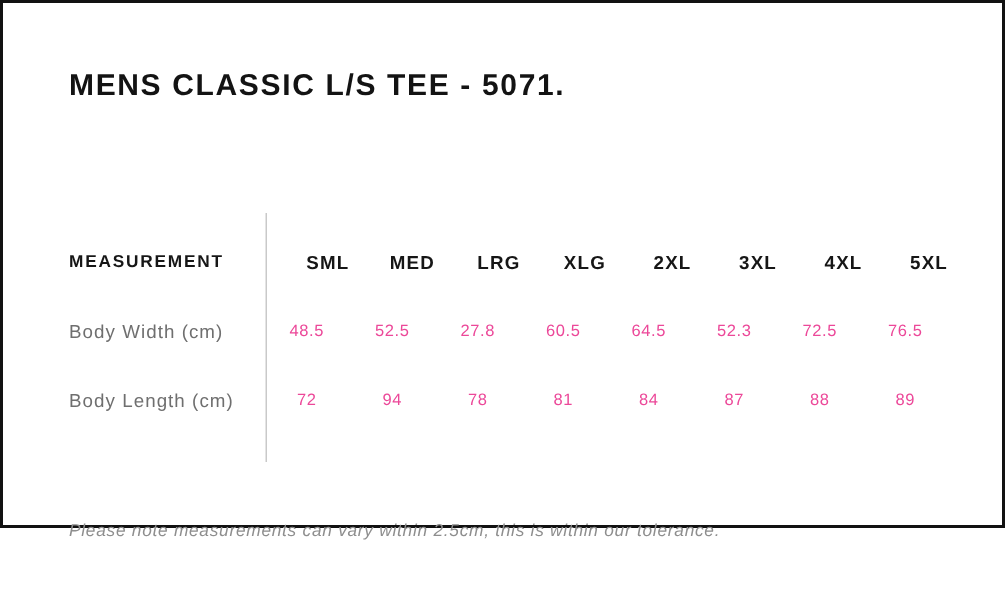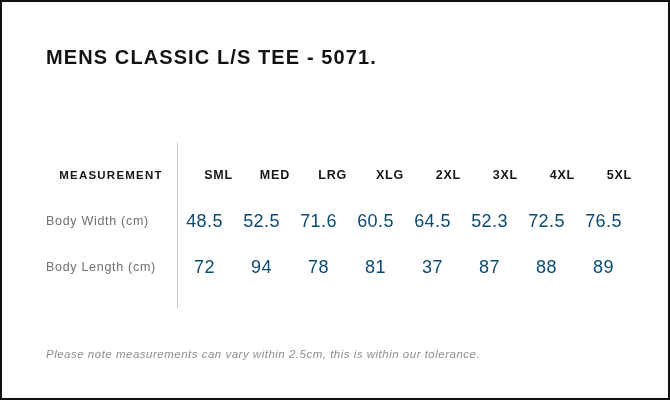--- a/index.html
+++ b/index.html
@@ -11,21 +11,21 @@
     height: 400px;
     background: #ffffff;
     font-family: "Liberation Sans", sans-serif;
     color: #1a1a1a;
     overflow: hidden;
   }
   .page {
     position: relative;
     box-sizing: border-box;
     width: 670px;
-    height: 400px;
+    height: 352px;
     border: 2px solid #111111;
     background: #ffffff;
     padding: 0;
   }
   .title {
     position: absolute;
     left: 44px;
     top: 44px;
     font-size: 20px;
     font-weight: bold;
@@ -46,21 +46,21 @@
     table-layout: fixed;
   }
   table.size-table col.measure-col { width: 130px; }
   table.size-table col.size-col { width: 57px; }
   table.size-table th, table.size-table td {
     padding: 0;
     height: 46px;
     vertical-align: middle;
   }
   th.measurement-head {
-    text-align: center;
+    text-align: left;
     font-size: 11.5px;
     font-weight: bold;
     letter-spacing: 1.2px;
     color: #161616;
     text-transform: uppercase;
     padding-right: 10px;
   }
   th.size-head {
     text-align: right;
     font-size: 12.5px;
@@ -71,23 +71,23 @@
   td.row-label {
     text-align: left;
     font-size: 12.5px;
     letter-spacing: 0.7px;
     color: #6f6f6f;
     padding-right: 10px;
     margin-left: 33px;
   }
   td.value {
     text-align: center;
-    font-size: 18px;
+    font-size: 11px;
     letter-spacing: 0.4px;
-    color: #0c4a6e;
+    color: #ec4899;
   }
   
   .vrule {
     position: absolute;
     left: 175px;
     top: 140px;
     width: 1px;
     height: 166px;
     background: #c9c9c9;
   }
@@ -135,34 +135,34 @@
           <th class="size-head">3XL</th>
           <th class="size-head">4XL</th>
           <th class="size-head">5XL</th>
         </tr>
       </thead>
       <tbody>
         <tr>
           <td class="row-label">Body Width (cm)</td>
           <td class="value">48.5</td>
           <td class="value">52.5</td>
-          <td class="value">71.6</td>
+          <td class="value">27.8</td>
           <td class="value">60.5</td>
           <td class="value">64.5</td>
           <td class="value">52.3</td>
           <td class="value">72.5</td>
           <td class="value">76.5</td>
         </tr>
         <tr>
           <td class="row-label">Body Length (cm)</td>
           <td class="value">72</td>
           <td class="value">94</td>
           <td class="value">78</td>
           <td class="value">81</td>
-          <td class="value">37</td>
+          <td class="value">84</td>
           <td class="value">87</td>
           <td class="value">88</td>
           <td class="value">89</td>
         </tr>
       </tbody>
     </table>
   </div>
 
   <div class="note">Please note measurements can vary within 2.5cm, this is within our tolerance.</div>
 

